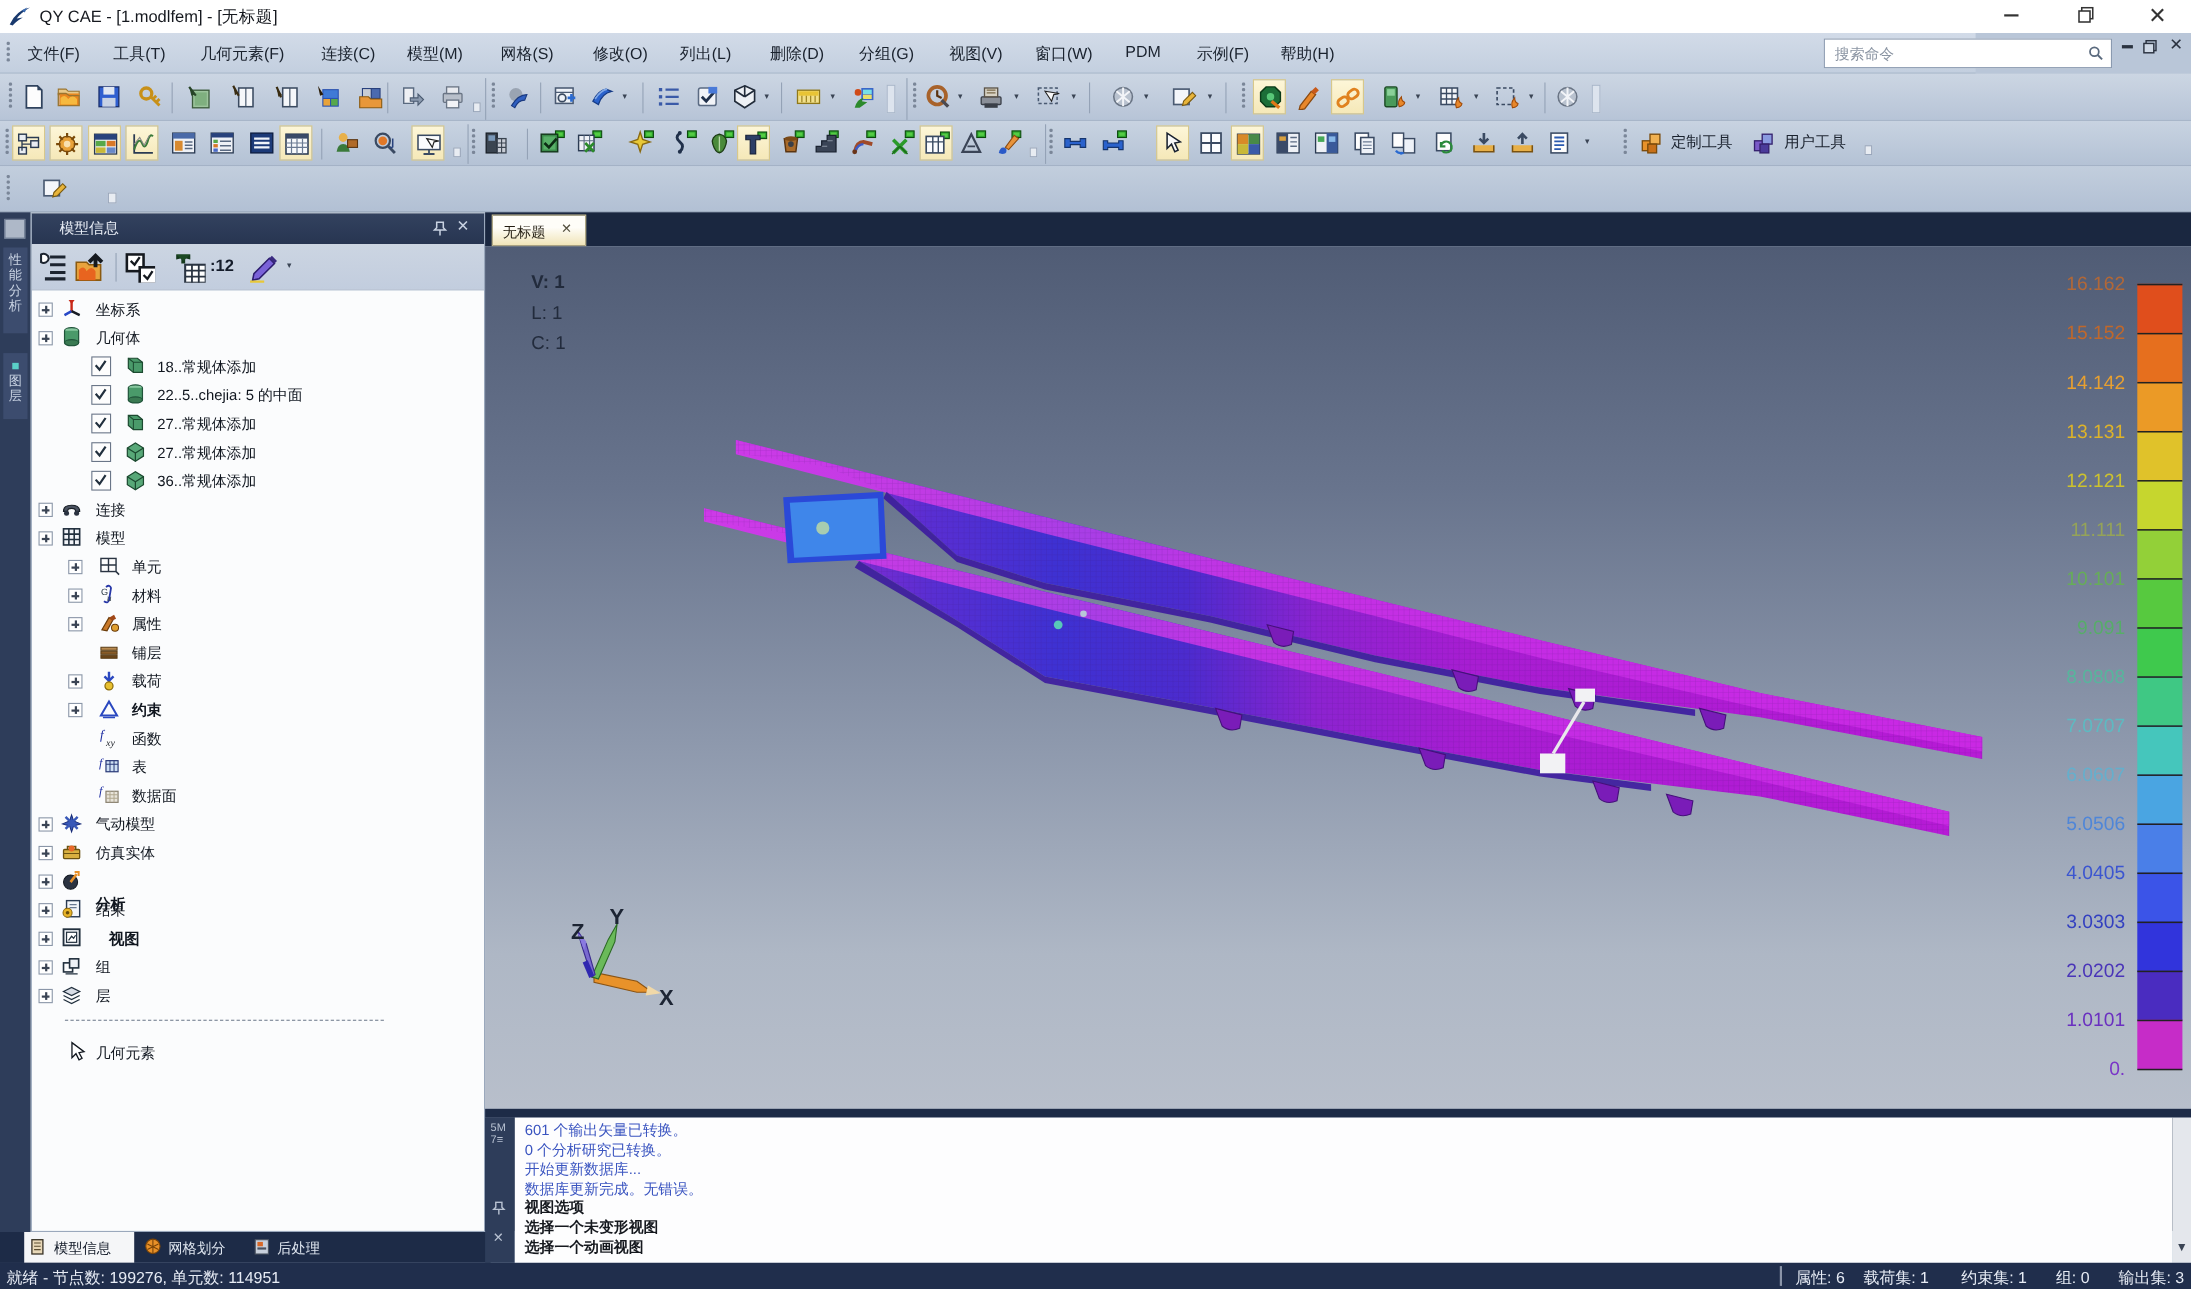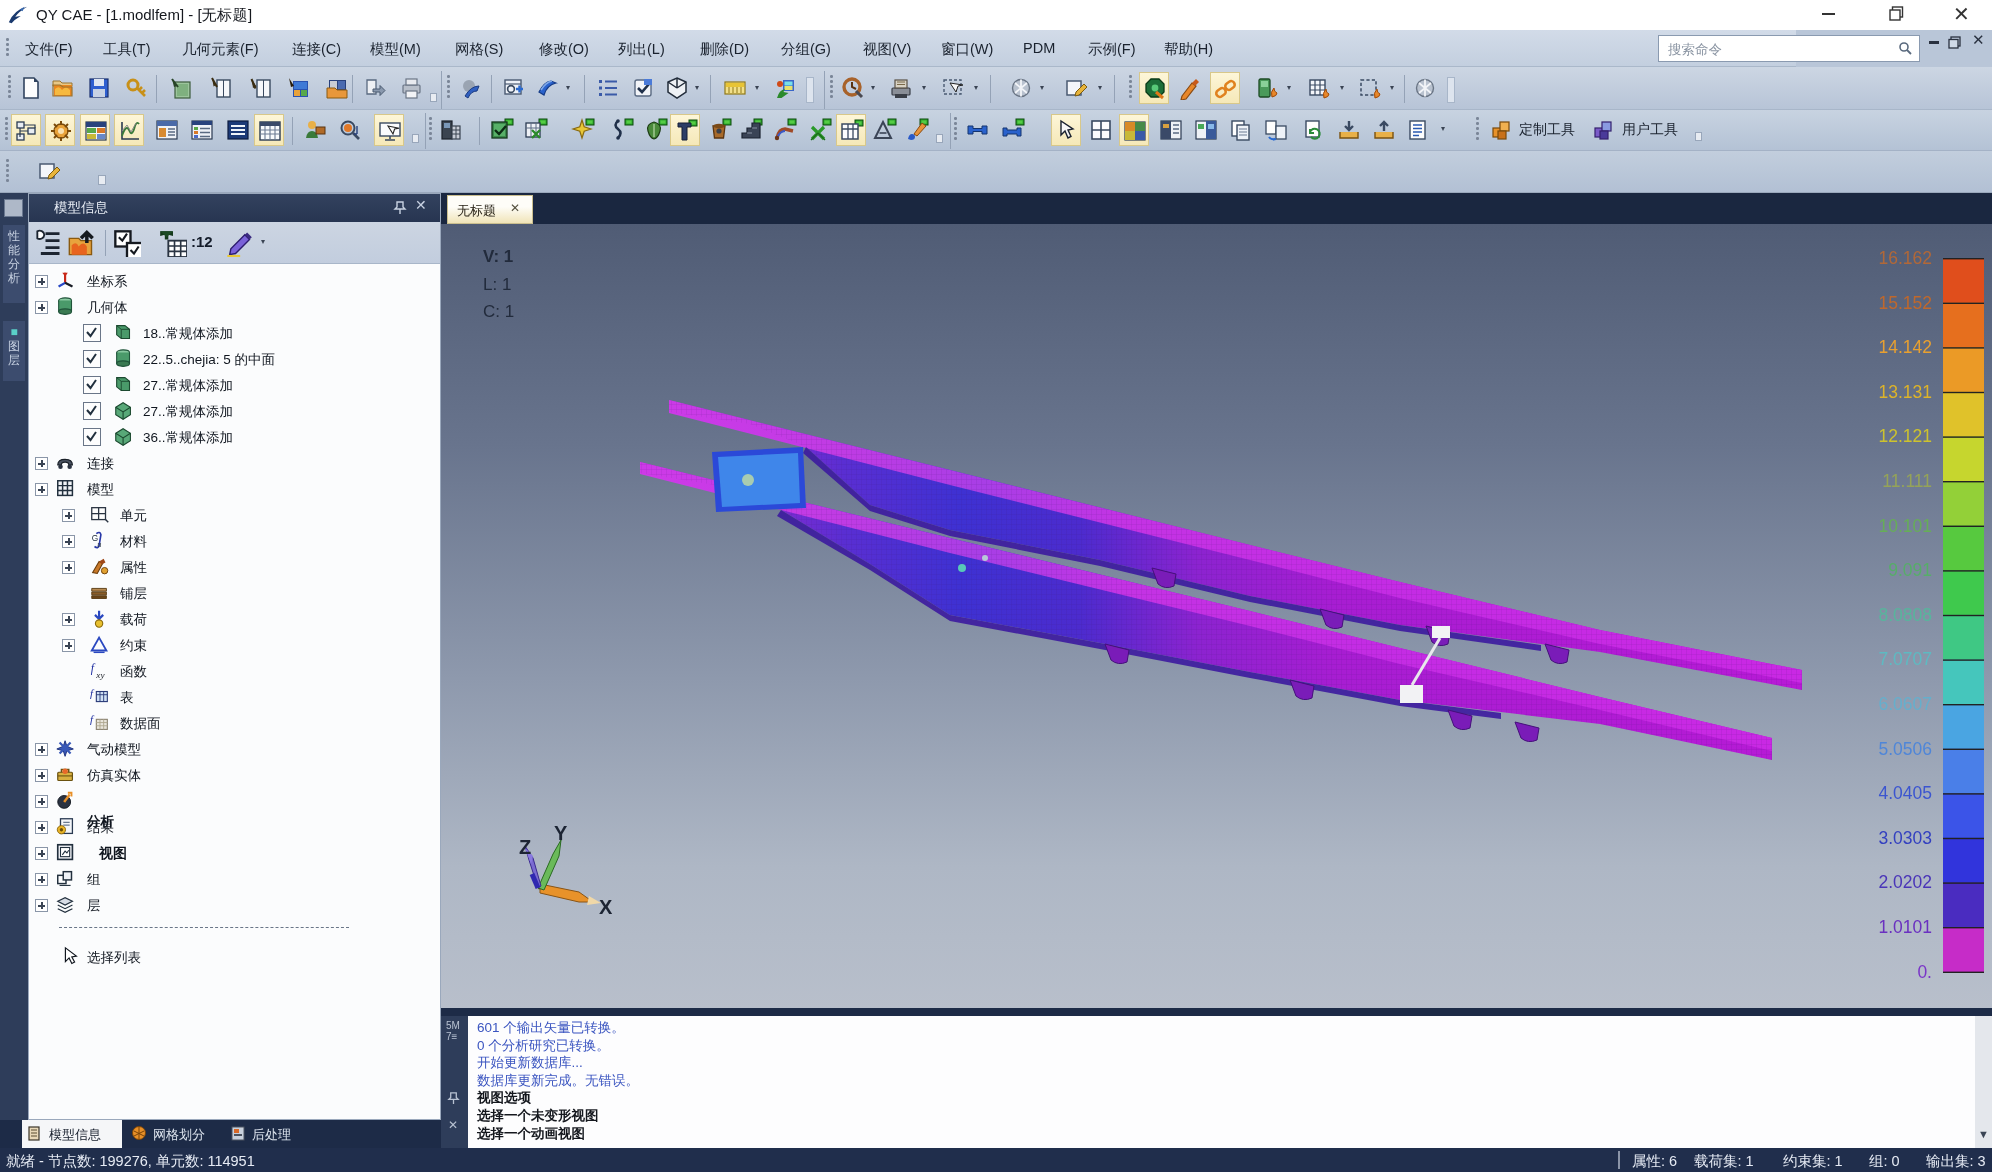--- a/index.html
+++ b/index.html
@@ -864,21 +864,21 @@
       </svg></div>
     <div style="position:absolute;left:91px;top:417px;font-size:13.5px;color:#10161f;font-weight:normal">载荷</div>
 <div style="position:absolute;left:33px;top:445px;width:13px;height:13px;border:1px solid #8a96a8;background:#fff">
       <div style="position:absolute;left:2px;top:5px;width:7px;height:1.5px;background:#3a4454"></div>
       <div style="position:absolute;left:5px;top:2px;width:1.5px;height:7px;background:#3a4454"></div>
     </div>
     <div style="position:absolute;left:60px;top:440px"><svg width="22" height="22" viewBox="0 0 24 24">
         <path d="M11 4 l8 14 h-16 z" fill="none" stroke="#2a48c0" stroke-width="2"></path>
         <path d="M5 20 h12" stroke="#2a48c0" stroke-width="1.6"></path>
       </svg></div>
-    <div style="position:absolute;left:91px;top:443px;font-size:13.5px;color:#10161f;font-weight:normal">约束</div>
+    <div style="position:absolute;left:91px;top:443px;font-size:13.5px;color:#10161f;font-weight:bold">约束</div>
 <div style="position:absolute;left:60px;top:466px"><svg width="22" height="22" viewBox="0 0 24 24">
         <text x="2" y="13" font-size="13" font-style="italic" fill="#1c2ca0" font-family="Liberation Serif">f</text>
         <text x="8" y="20" font-size="10" font-style="italic" fill="#181c24" font-family="Liberation Serif">xy</text>
       </svg></div>
     <div style="position:absolute;left:91px;top:469px;font-size:13.5px;color:#10161f;font-weight:normal">函数</div>
 <div style="position:absolute;left:60px;top:492px"><svg width="22" height="22" viewBox="0 0 24 24">
         <text x="1" y="12" font-size="12" font-style="italic" fill="#1c2ca0" font-family="Liberation Serif">f</text>
         <rect x="8" y="6" width="12" height="11" fill="#cfe0f4" stroke="#2a3a78" stroke-width="1.2"></rect>
         <path d="M8 9.5 h12 M12 6 v11 M16 6 v11" stroke="#2a3a78" stroke-width="1"></path>
       </svg></div>
@@ -956,21 +956,21 @@
     </div>
     <div style="position:absolute;left:26px;top:700px"><svg width="22" height="22" viewBox="0 0 24 24">
         <path d="M3 8 l8 -4 l8 4 l-8 4 z" fill="#d8dde6" stroke="#22303e" stroke-width="1.3"></path>
         <path d="M3 12 l8 4 l8 -4 M3 16 l8 4 l8 -4" stroke="#22303e" stroke-width="1.3" fill="none"></path>
       </svg></div>
     <div style="position:absolute;left:58px;top:703px;font-size:13.5px;color:#10161f;font-weight:normal">层</div>
 <div class="abs" style="left:30px;top:733px;width:290px;border-top:1.5px dashed #6a7688"></div>
 <div style="position:absolute;left:30px;top:752px"><svg width="22" height="22" viewBox="0 0 24 24">
         <path d="M7 2 l0 15 l4 -4 l3 6 l3 -1.5 l-3 -5.5 l5 -1 z" fill="#fff" stroke="#10161e" stroke-width="1.3"></path>
       </svg></div>
-<div style="position:absolute;left:58px;top:755px;font-size:13.5px;color:#10161f">选择列表</div>
+<div style="position:absolute;left:58px;top:755px;font-size:13.5px;color:#10161f">几何元素</div>
 </div>
 <div class="abs" style="left:0;top:1120px;width:446px;height:28px;background:#1d2b47">
 <div class="abs" style="left:22px;top:0;width:100px;height:28px;background:#f5f6f8">
       <svg style="position:absolute;left:6px;top:5px" width="17" height="17" viewBox="0 0 17 17">
         <rect x="1" y="2" width="10" height="13" fill="#e8d8b8" stroke="#3a3428" stroke-width="1.2"></rect>
         <path d="M3 5 h6 M3 8 h6 M3 11 h6" stroke="#5a4c30" stroke-width="1"></path>
       </svg>
       <div style="position:absolute;left:27px;top:6px;font-size:13px;color:#141c2a">模型信息</div>
     </div>
 <svg class="abs" style="left:131px;top:5px" width="17" height="17" viewBox="0 0 17 17">

